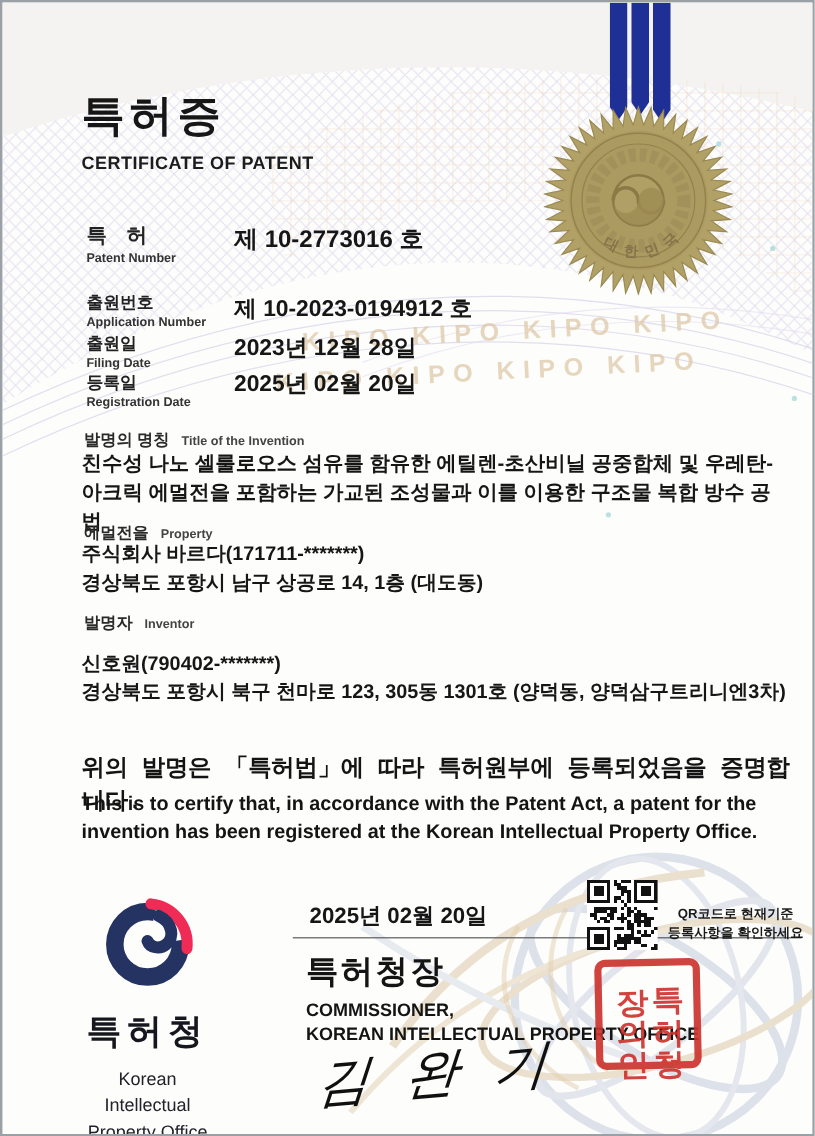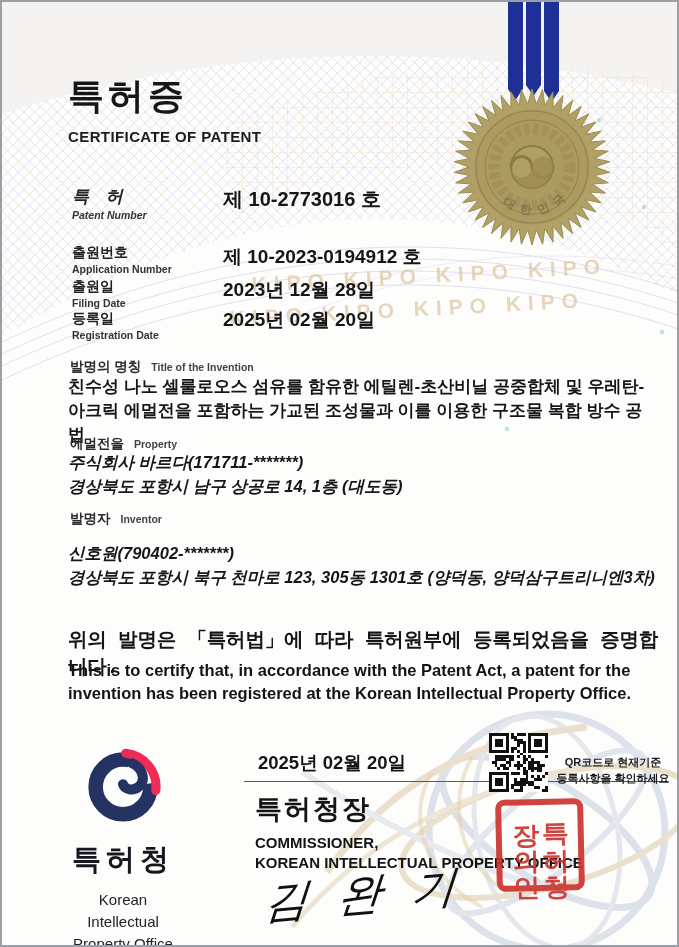--- a/index.html
+++ b/index.html
@@ -17,27 +17,27 @@
   
   .gold-seal { position:absolute; left:451px; top:86px; width:158px; height:158px; z-index:2; }
   
   .content { position:absolute; inset:0; z-index:3; }
   .abs { position:absolute; }
   .title-ko { font-size:36px; font-weight:700; letter-spacing:4px; color:#161616; }
   .title-en { font-size:15px; font-weight:700; letter-spacing:.4px; margin-top:7px; }
   .lbl-ko { font-size:14px; font-weight:700; color:#222; }
   .lbl-ko.big { font-size:17px; letter-spacing:6px; }
   .lbl-en { font-size:10.5px; font-weight:700; color:#333; margin-top:1px; }
-  .val { font-size:19px; font-weight:700; color:#161616;margin-left:28px; }
+  .val { font-size:19px; font-weight:700; color:#161616; }
   .val.big { font-size:20px; }
   .sec-lbl { display:flex; align-items:baseline; gap:10px; }
   .sec-lbl .ko { font-size:13.5px; font-weight:700; color:#2a2a2a; }
   .sec-lbl .en { font-size:10.5px; font-weight:700; color:#444; }
   .body-bold { font-size:17px; font-weight:700; line-height:1.42; color:#161616; }
-  .body-md { font-size:16.5px; font-weight:700; line-height:1.45; color:#161616;font-style:italic; }
+  .body-md { font-size:16.5px; font-weight:700; line-height:1.45; color:#161616; }
   .stmt-ko { font-size:19.5px; font-weight:700; letter-spacing:-0.2px; color:#141414;font-family:Liberation Mono, monospace; }
   .stmt-en { font-size:16.5px; font-weight:700; line-height:1.38; color:#141414; }
   .issue-date { font-size:18.5px; font-weight:700; color:#161616; }
   .rule { border-top:1.6px solid #5a5a5a; }
   .kipo-head { font-size:27px; font-weight:700; letter-spacing:2px; color:#141414; }
   .kipo-en { font-size:15px; font-weight:700; color:#141414; }
   .qr-note { font-size:11px; font-weight:700; line-height:1.45; text-align:center; color:#1a1a1a; }
   .agency-block { text-align:center; width:120px; }
   .agency-ko { font-size:29px; font-weight:700; letter-spacing:5px; color:#16161e; }
   .agency-en { font-size:15px; font-weight:500; line-height:1.45; color:#22222a; margin-top:9px; }
@@ -133,21 +133,21 @@
     </text>
   </svg>
 
   <div class="content">
 
     <div class="abs" style="left:66px; top:70px;">
       <div class="title-ko">특허증</div>
       <div class="title-en">CERTIFICATE OF PATENT</div>
     </div>
 
-    <div class="abs" style="left:70px; top:183px;font-style:italic;">
+    <div class="abs" style="left:70px; top:183px;">
       <div class="lbl-ko big">특 허</div>
       <div class="lbl-en">Patent Number</div>
     </div>
     <div class="abs val big" style="left:193px; top:184px;">제 10-2773016 호</div>
 
     <div class="abs" style="left:70px; top:242px;">
       <div class="lbl-ko">출원번호</div>
       <div class="lbl-en">Application Number</div>
     </div>
     <div class="abs val" style="left:193px; top:242px;">제 10-2023-0194912 호</div>

